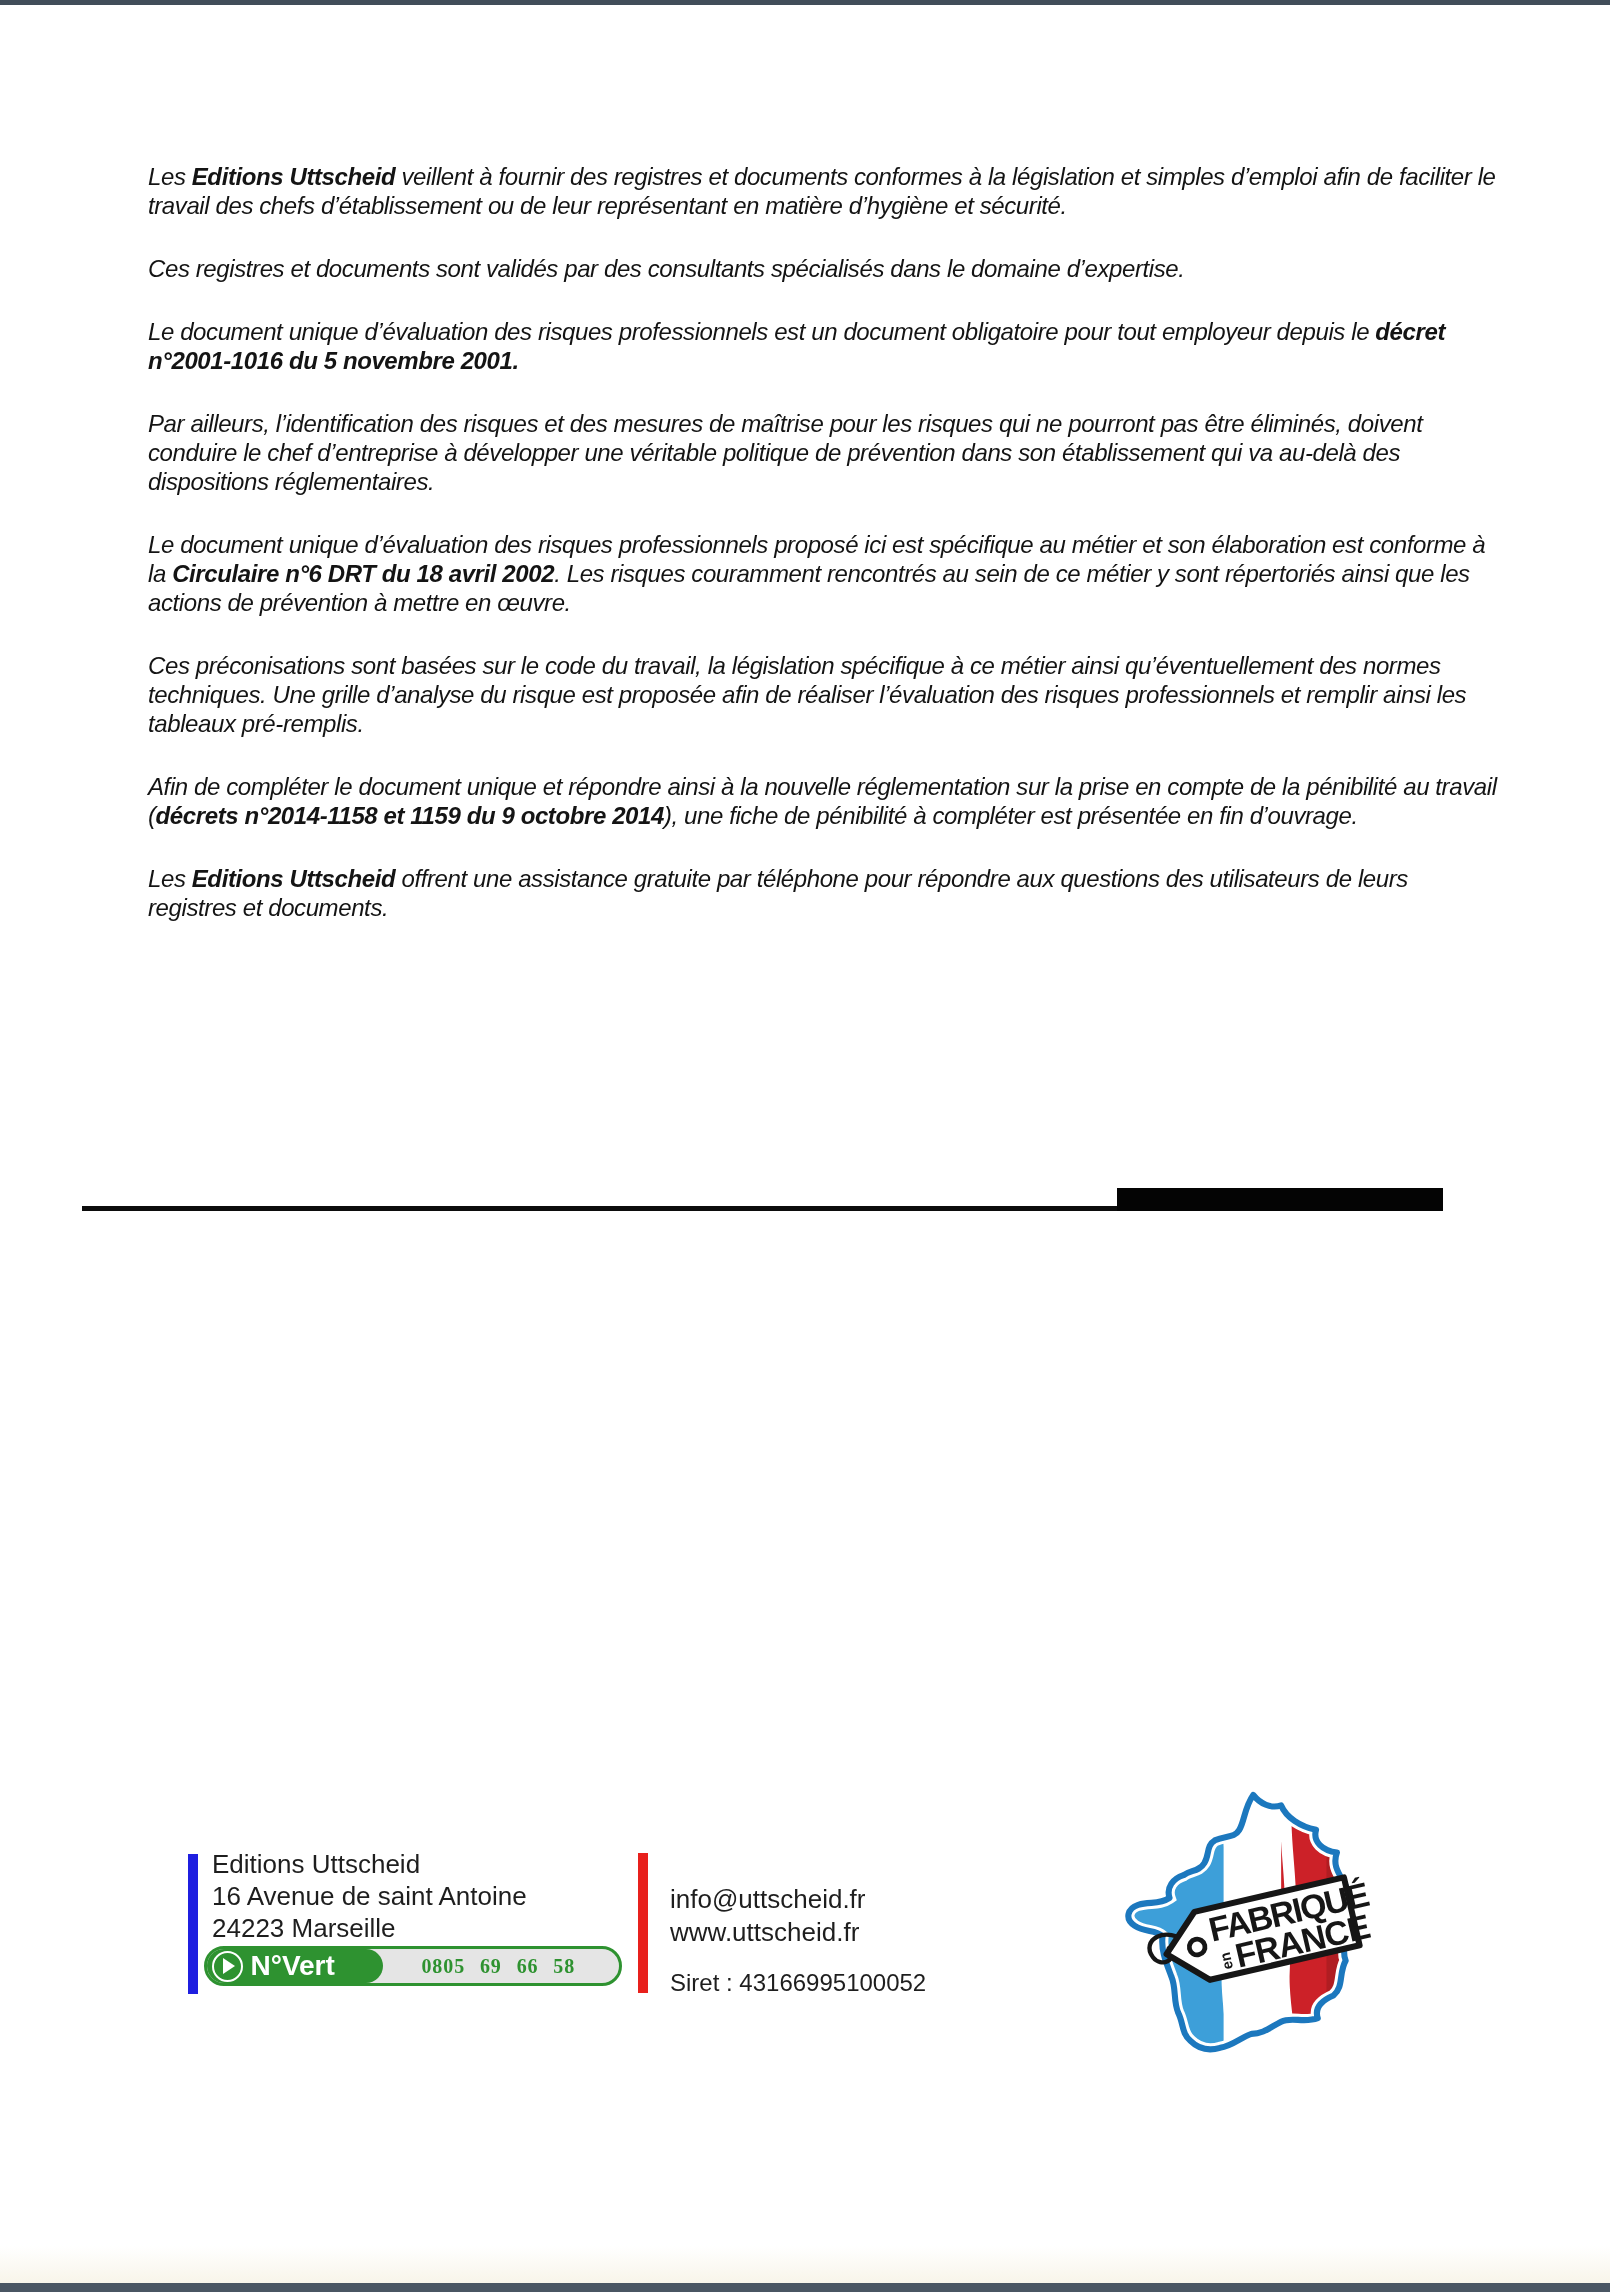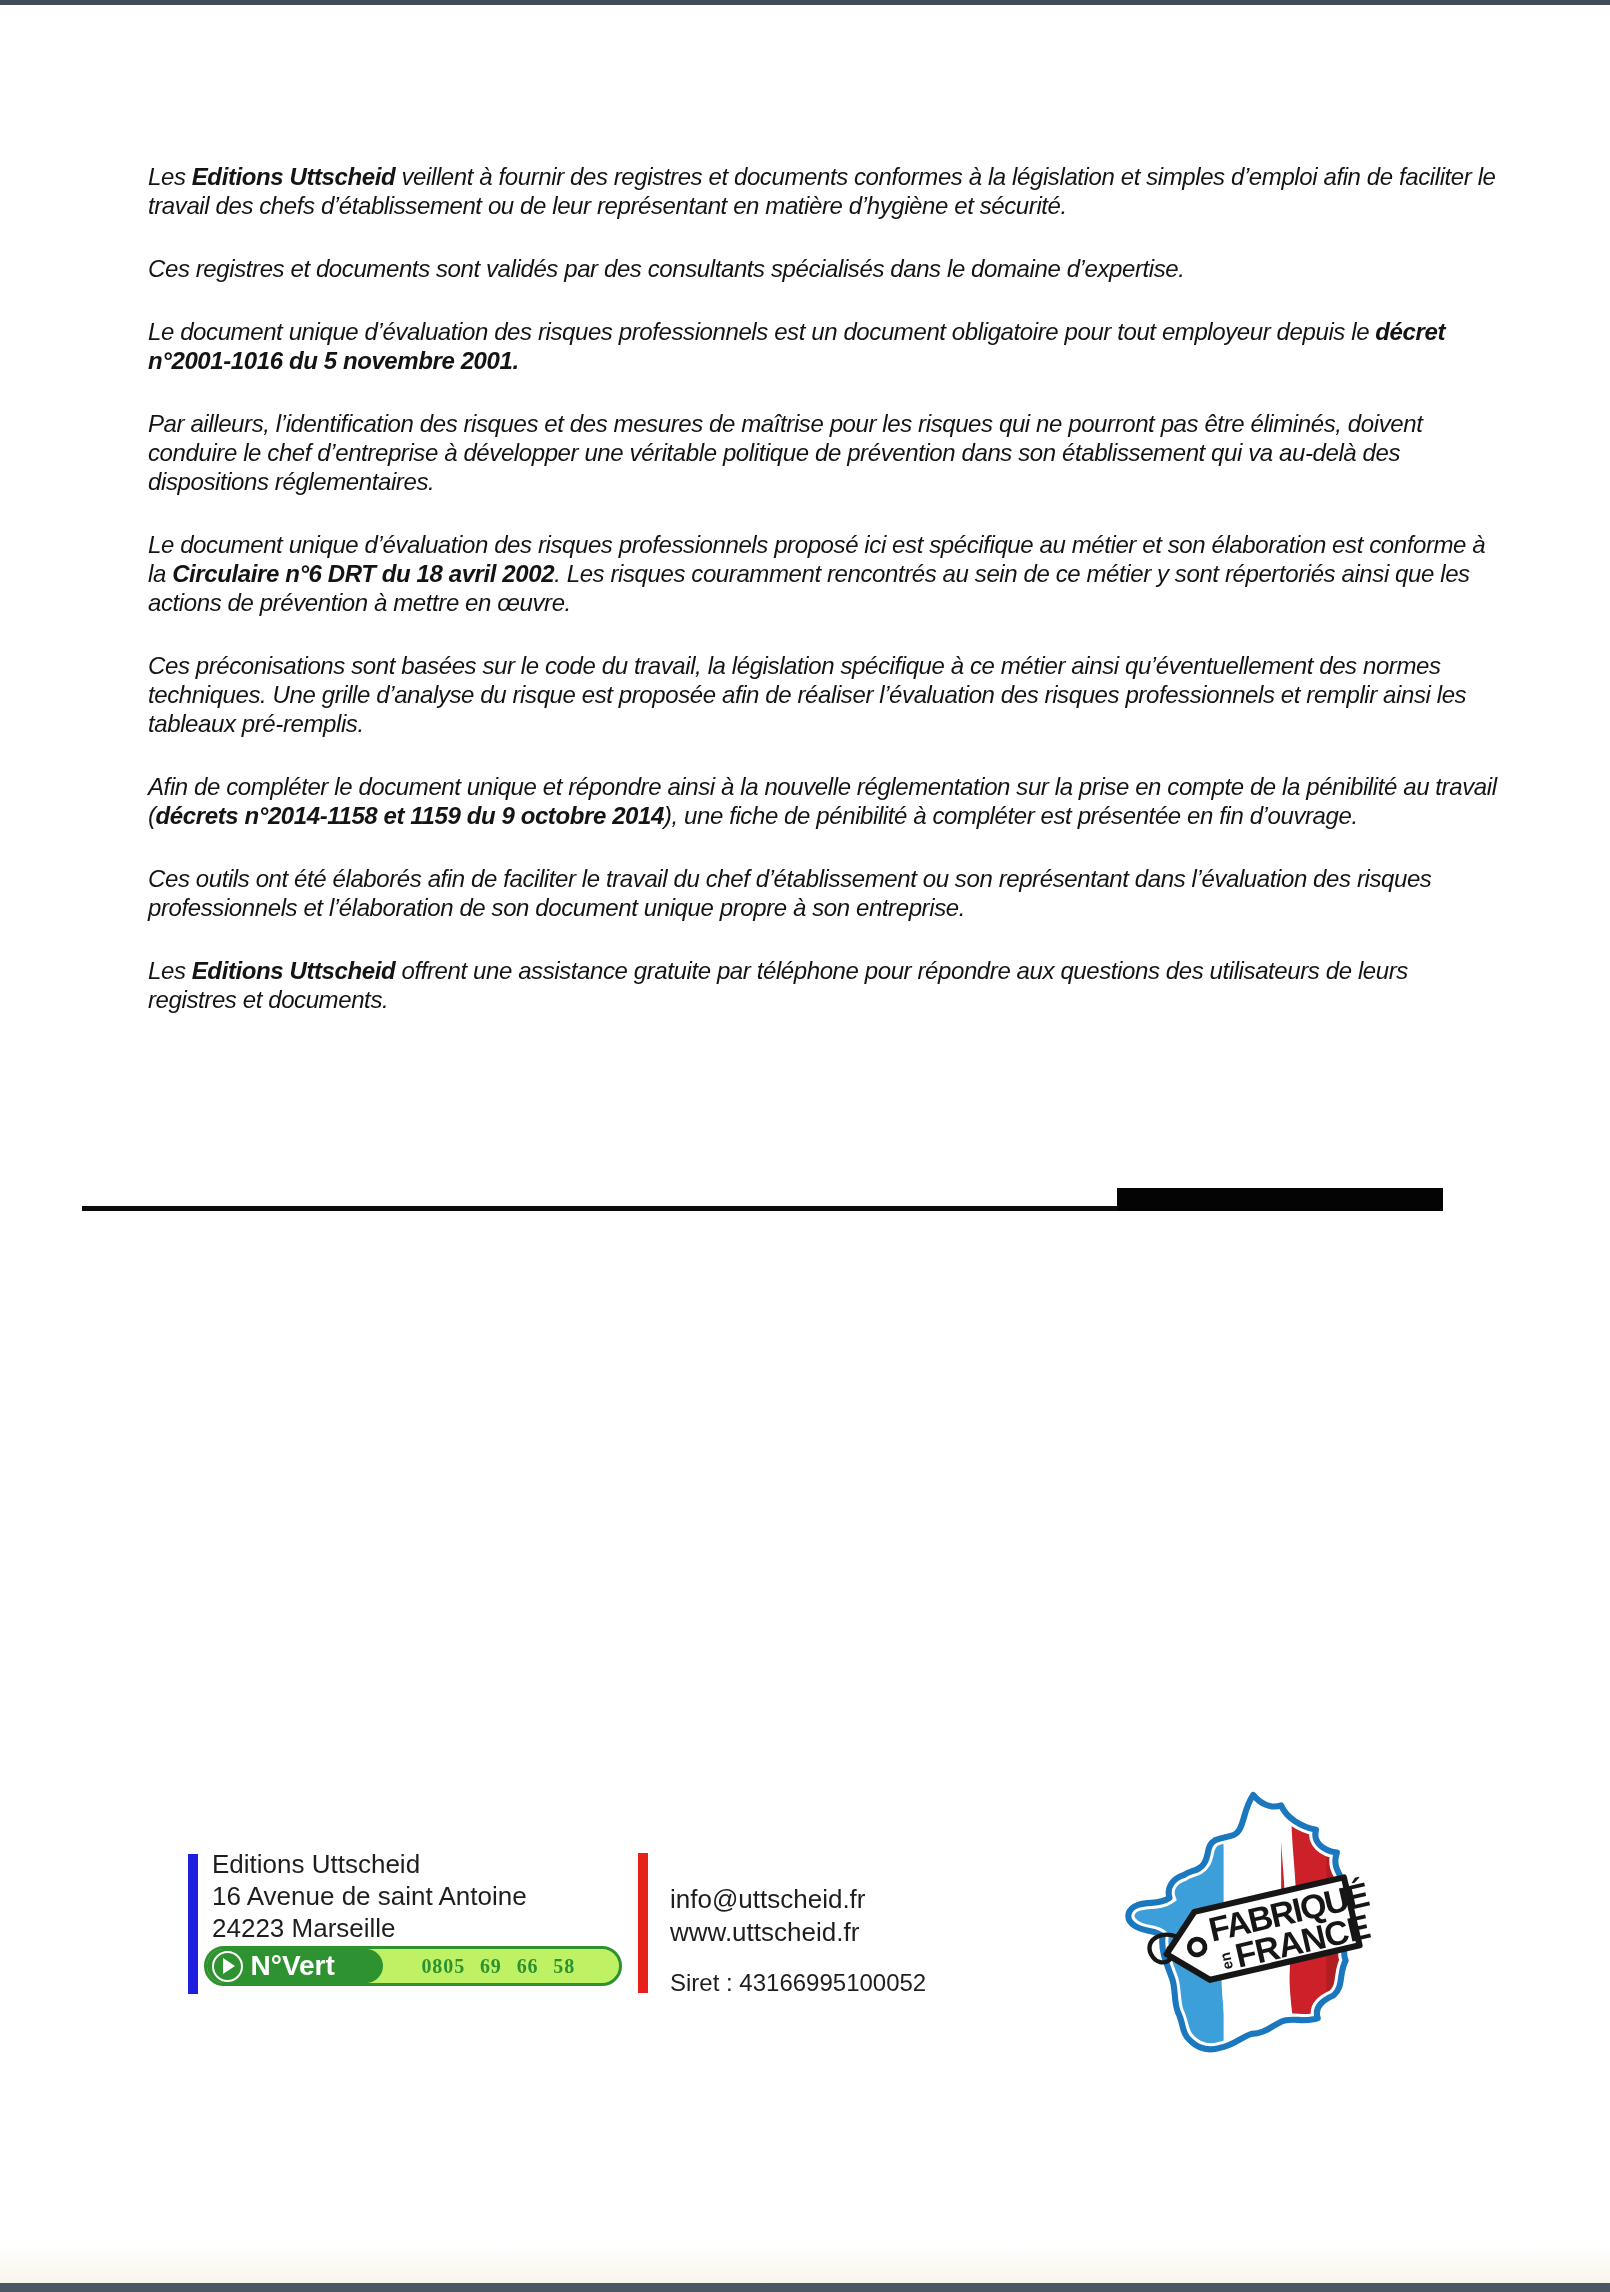--- a/index.html
+++ b/index.html
@@ -48,21 +48,21 @@
     font-size:26px;line-height:33px;color:#1e1e1e;margin-top:36px;
   }
   .siret{
     position:absolute;left:670px;top:1969px;
     font-size:24px;color:#1e1e1e;
   }
   
   .nvert{
     position:absolute;left:204px;top:1946px;width:418px;height:40px;
     box-sizing:border-box;border:3.6px solid #2e9230;border-radius:21.5px;
-    background:#bef264;display:flex;align-items:stretch;
+    background:#e5e5e5;display:flex;align-items:stretch;
   }
   .nvert-left{
     width:176px;background:#2e9230;border-radius:18px;
     display:flex;align-items:center;gap:8px;padding-left:4.5px;box-sizing:border-box;
     color:#ffffff;font-weight:700;font-size:28px;white-space:nowrap;
   }
   .nvert-icon{
     width:27px;height:27px;border-radius:50%;
     border:2.7px solid #ffffff;background:#2e9230;
     display:flex;align-items:center;justify-content:center;flex:0 0 auto;
@@ -88,21 +88,20 @@
 <div class="page-edge-top"></div>
 
 <div class="content">
     <p class="para"><span class="seg">Les </span><span class="seg bold">Editions Uttscheid</span><span class="seg"> veillent à fournir des registres et documents conformes à la législation et simples d’emploi afin de faciliter le travail des chefs d’établissement ou de leur représentant en matière d’hygiène et sécurité.</span></p>
     <p class="para"><span class="seg">Ces registres et documents sont validés par des consultants spécialisés dans le domaine d’expertise.</span></p>
     <p class="para"><span class="seg">Le document unique d’évaluation des risques professionnels est un document obligatoire pour tout employeur depuis le </span><span class="seg bold">décret n°2001-1016 du 5 novembre 2001.</span></p>
     <p class="para"><span class="seg">Par ailleurs, l’identification des risques et des mesures de maîtrise pour les risques qui ne pourront pas être éliminés, doivent conduire le chef d’entreprise à développer une véritable politique de prévention dans son établissement qui va au-delà des dispositions réglementaires.</span></p>
     <p class="para"><span class="seg">Le document unique d’évaluation des risques professionnels proposé ici est spécifique au métier et son élaboration est conforme à la </span><span class="seg bold">Circulaire n°6 DRT du 18 avril 2002</span><span class="seg">. Les risques couramment rencontrés au sein de ce métier y sont répertoriés ainsi que les actions de prévention  à mettre en œuvre.</span></p>
     <p class="para"><span class="seg">Ces préconisations sont basées sur le code du travail, la législation spécifique à ce métier ainsi qu’éventuellement des normes techniques. Une grille d’analyse du risque est proposée afin de réaliser l’évaluation des risques professionnels et remplir ainsi les tableaux pré-remplis.</span></p>
     <p class="para"><span class="seg">Afin de compléter le document unique et répondre ainsi à la nouvelle réglementation  sur la prise en compte de la pénibilité au travail (</span><span class="seg bold">décrets n°2014-1158 et 1159 du 9 octobre 2014</span><span class="seg">), une fiche de pénibilité à compléter est présentée en fin d’ouvrage.</span></p>
-    <p class="para"><span class="seg">Ces outils ont été élaborés afin de faciliter le travail du chef d’établissement ou son représentant dans l’évaluation des risques professionnels et l’élaboration de son document unique propre à son entreprise.</span></p>
     <p class="para"><span class="seg">Les </span><span class="seg bold">Editions Uttscheid</span><span class="seg"> offrent une assistance gratuite par téléphone pour répondre aux questions des utilisateurs de leurs registres et documents.</span></p>
   </div>
 
 <div class="rule-thin"></div>
 <div class="rule-block"></div>
 
 <div class="bar blue" style="background: rgb(31, 31, 224);"></div>
 
 <div class="address">
   <div>Editions Uttscheid</div>

